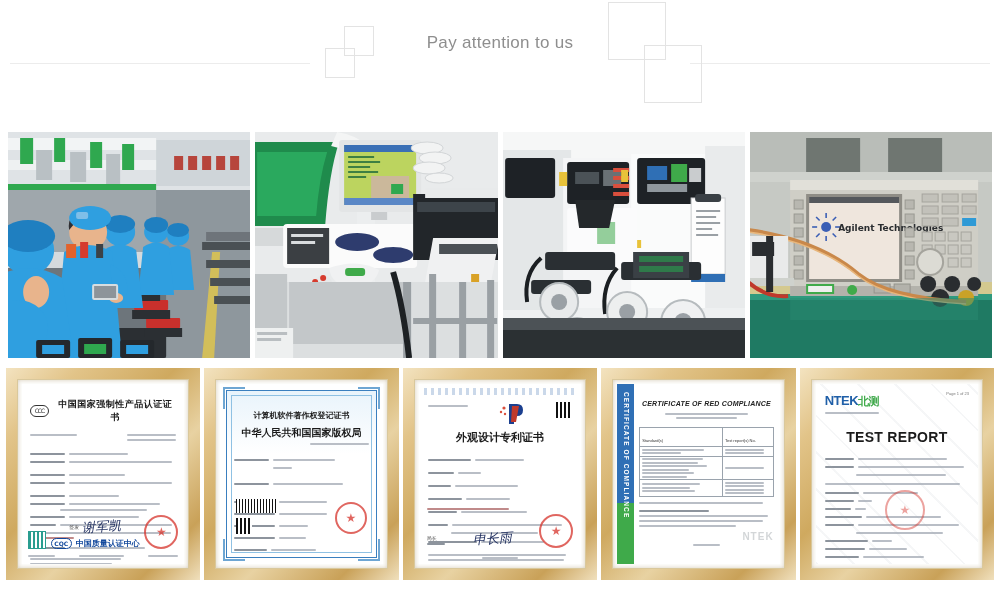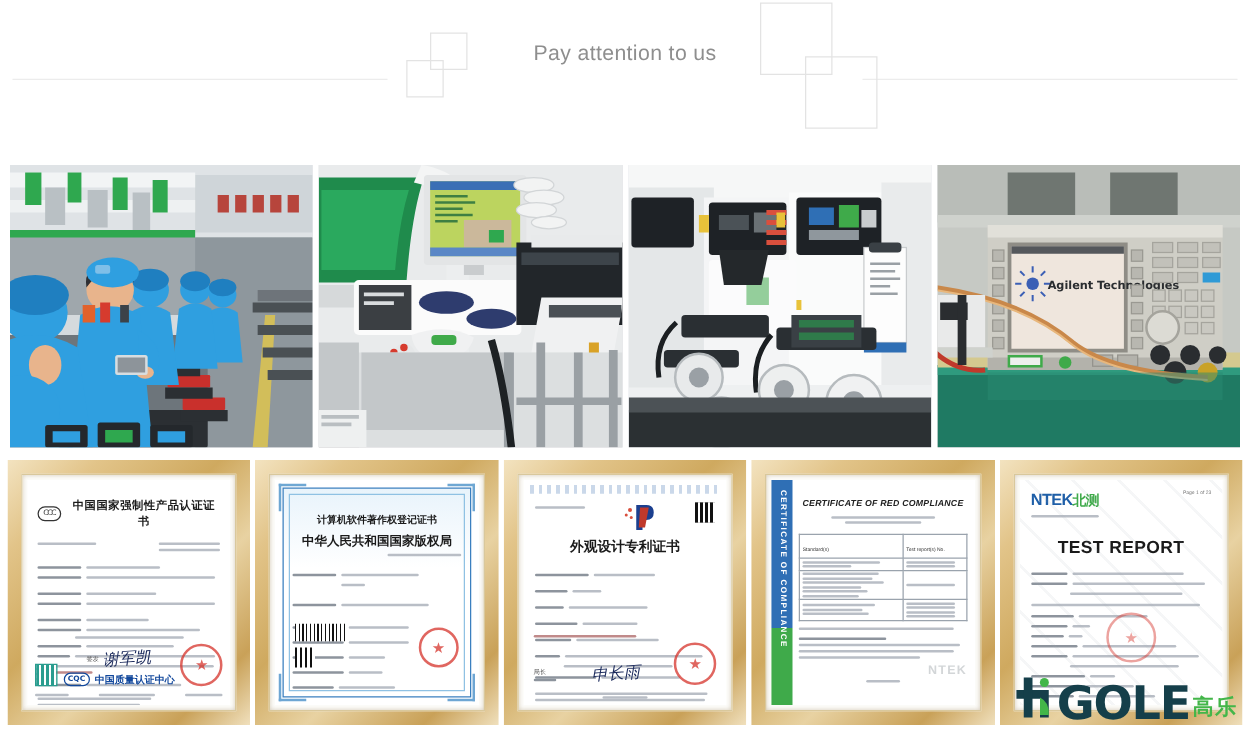--- a/index.html
+++ b/index.html
@@ -974,26 +974,15 @@
               </div>
 
           </div>
 
           <div style="position:absolute;left:22%;right:12%;bottom:34px;">
             <div class="stamp-red" style="width:40px;height:40px;margin:0 auto;opacity:.45;"></div>
           </div>
         </div>
       </div>
 
-      <div class="higole">
-        <svg class="hi-mark" viewBox="0 0 30 40">
-          <rect x="0" y="14" width="22" height="7" fill="#153f4a"></rect>
-          <rect x="6" y="4" width="7" height="32" fill="#153f4a"></rect>
-          <rect x="19" y="14" width="7" height="22" fill="#153f4a"></rect>
-          <circle cx="22.5" cy="8" r="3.6" fill="#43b649"></circle>
-          <path d="M19 20 q8 4 7 14 l-7 0 z" fill="#43b649"></path>
-        </svg>
-        <span class="hi-text">GOLE</span>
-        <span class="hi-cn">高乐</span>
-      </div>
     </div>
   </div>
 </div>
 
 </body></html>

